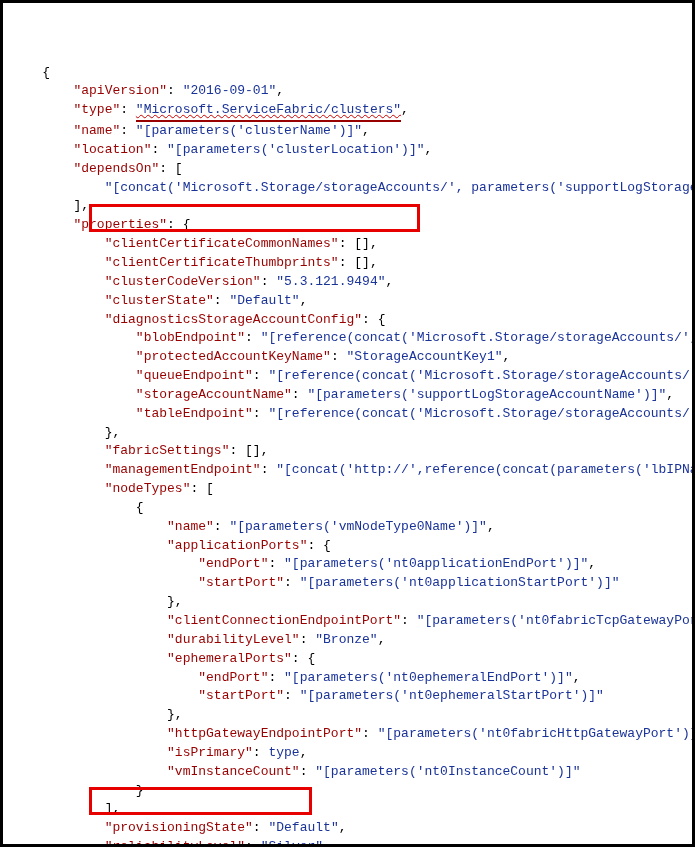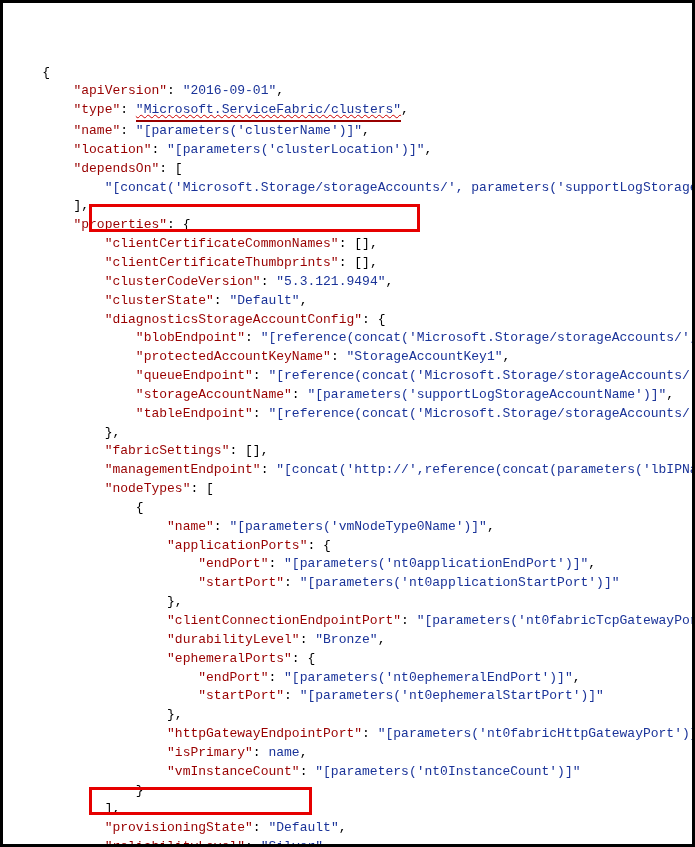--- a/index.html
+++ b/index.html
@@ -84,21 +84,21 @@
 <span>                        <span class="key">"endPort"</span><span class="punct">: </span><span class="str">"[parameters('nt0applicationEndPort')]"</span><span class="punct">,</span></span>
 <span>                        <span class="key">"startPort"</span><span class="punct">: </span><span class="str">"[parameters('nt0applicationStartPort')]"</span></span>
 <span>                    <span class="punct">},</span></span>
 <span>                    <span class="key">"clientConnectionEndpointPort"</span><span class="punct">: </span><span class="str">"[parameters('nt0fabricTcpGatewayPor</span></span>
 <span>                    <span class="key">"durabilityLevel"</span><span class="punct">: </span><span class="str">"Bronze"</span><span class="punct">,</span></span>
 <span>                    <span class="key">"ephemeralPorts"</span><span class="punct">: {</span></span>
 <span>                        <span class="key">"endPort"</span><span class="punct">: </span><span class="str">"[parameters('nt0ephemeralEndPort')]"</span><span class="punct">,</span></span>
 <span>                        <span class="key">"startPort"</span><span class="punct">: </span><span class="str">"[parameters('nt0ephemeralStartPort')]"</span></span>
 <span>                    <span class="punct">},</span></span>
 <span>                    <span class="key">"httpGatewayEndpointPort"</span><span class="punct">: </span><span class="str">"[parameters('nt0fabricHttpGatewayPort')]"</span></span>
-<span>                    <span class="key">"isPrimary"</span><span class="punct">: </span><span class="bool">name</span><span class="punct">,</span></span>
+<span>                    <span class="key">"isPrimary"</span><span class="punct">: </span><span class="bool">type</span><span class="punct">,</span></span>
 <span>                    <span class="key">"vmInstanceCount"</span><span class="punct">: </span><span class="str">"[parameters('nt0InstanceCount')]"</span></span>
 <span>                <span class="brace">}</span></span>
 <span>            <span class="punct">],</span></span>
 <span>            <span class="key">"provisioningState"</span><span class="punct">: </span><span class="str">"Default"</span><span class="punct">,</span></span>
 <span>            <span class="key">"reliabilityLevel"</span><span class="punct">: </span><span class="str">"Silver"</span><span class="punct">,</span></span>
 
 
 </div>
 
 </body></html>

